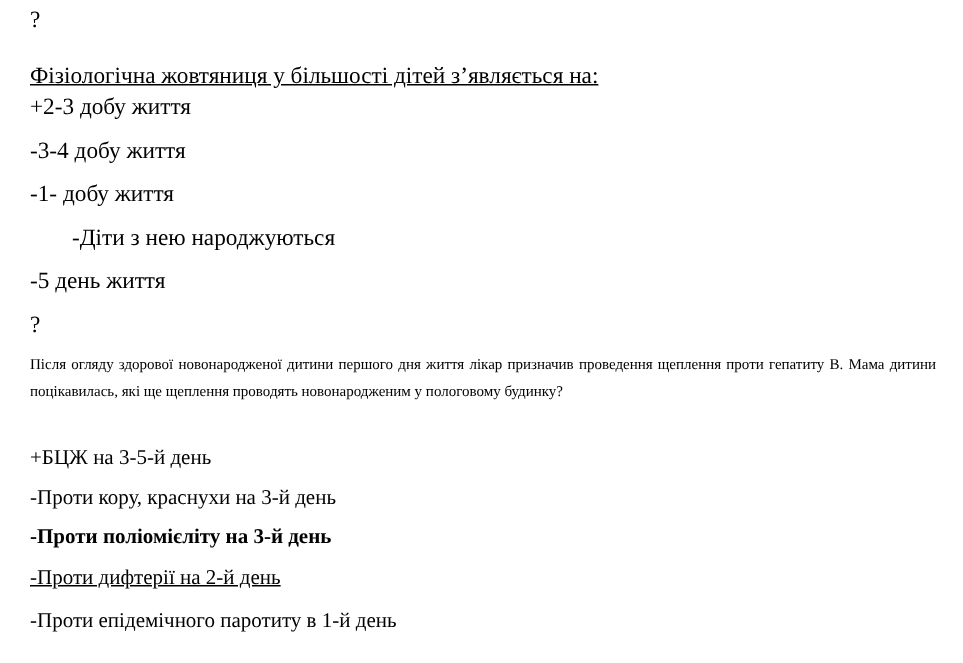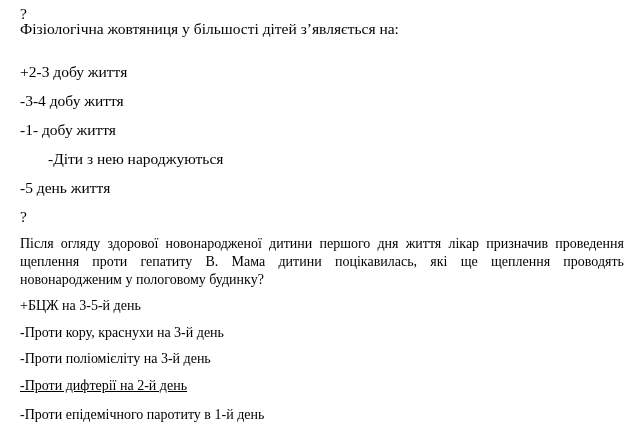--- a/index.html
+++ b/index.html
@@ -20,44 +20,44 @@
       left: 20px;
       white-space: nowrap;
       line-height: 1;
     }
     .q1 { font-size: 15.5px; }
     .q2 { font-size: 14px; }
     .para {
       position: absolute;
       left: 20px;
       width: 604px;
-      font-size: 14px;
+      font-size: 10px;
       line-height: 18px;
       text-align: justify;
       text-align-last: left;
     }
   </style>
 </head>
 <body>
 
 <div>
 
   <div>
     <div class="line q1" style="top:6px;">?</div>
-    <div class="line q1" style="top:21px;">Фізіологічна жовтяниця у більшості дітей з’являється на:</div>
+    <div class="line q1" style="top:43px;text-decoration:underline;">Фізіологічна жовтяниця у більшості дітей з’являється на:</div>
     <div class="line q1" style="top:64px;">+2-3 добу життя</div>
     <div class="line q1" style="top:93px;">-3-4 добу життя</div>
     <div class="line q1" style="top:122px;">-1- добу життя</div>
     <div class="line q1" style="top:151px;margin-left:28px;">-Діти з нею народжуються</div>
     <div class="line q1" style="top:180px;text-align:right;">-5 день життя</div>
   </div>
 
   <div>
     <div class="line q1" style="top:209px;">?</div>
     <div class="para" style="top:235px;">Після огляду здорової новонародженої дитини першого дня життя лікар призначив проведення щеплення проти гепатиту В. Мама дитини поцікавилась, які ще щеплення проводять новонародженим у пологовому будинку?</div>
     <div class="line q2" style="top:299px;">+БЦЖ на 3-5-й день</div>
     <div class="line q2" style="top:326px;">-Проти кору, краснухи на 3-й день</div>
-    <div class="line q2" style="top:352px;">-Проти поліомієліту на 3-й день</div>
+    <div class="line q2" style="top:352px;font-weight:bold;">-Проти поліомієліту на 3-й день</div>
     <div class="line q2" style="top:379px;text-decoration:underline;">-Проти дифтерії на 2-й день</div>
     <div class="line q2" style="top:408px;">-Проти епідемічного паротиту в 1-й день</div>
   </div>
 
 </div>
 
 </body></html>

